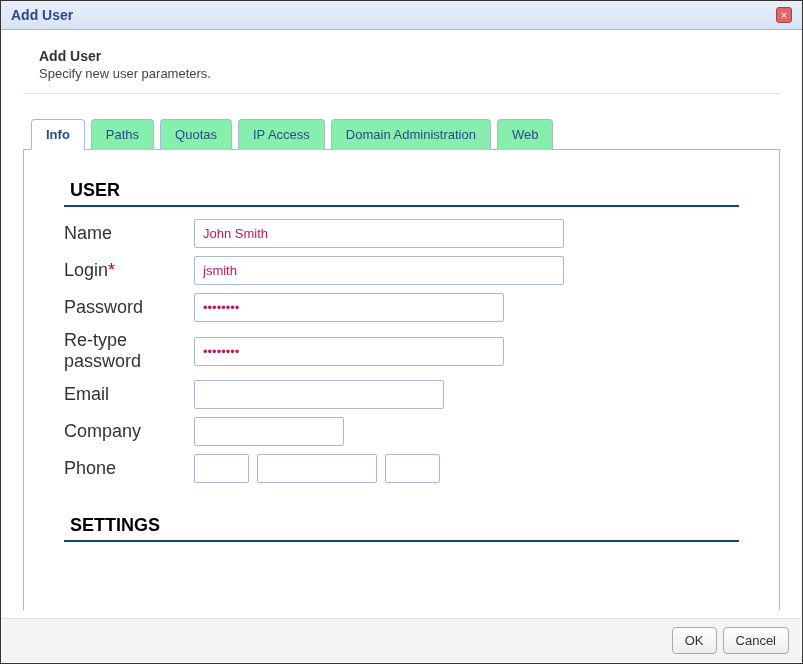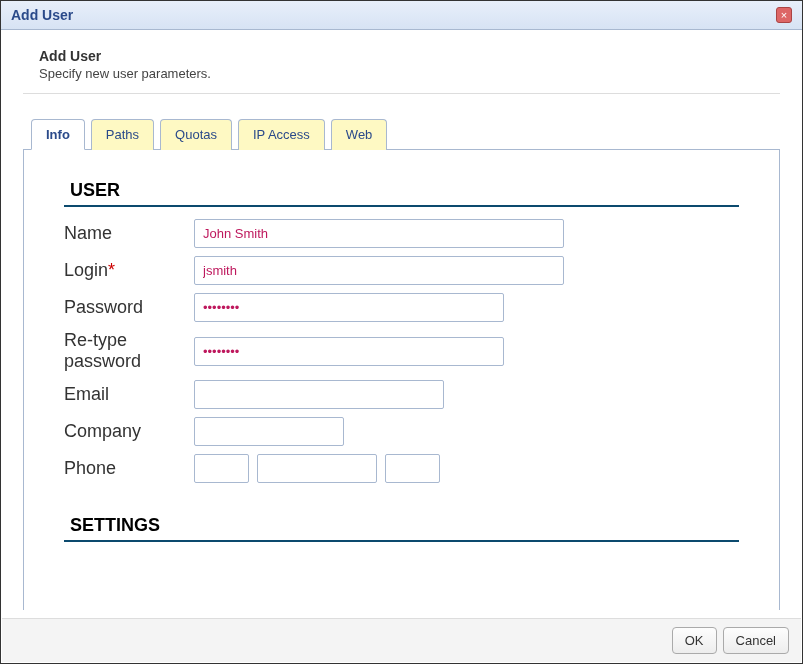--- a/index.html
+++ b/index.html
@@ -63,21 +63,21 @@
     .tabs {
       margin-top: 24px;
       display: flex;
       padding-left: 8px;
       position: relative;
       z-index: 2;
     }
     .tab {
       border: 1px solid #a8b8d0;
       border-bottom: none;
-      background: #fef9c3;
+      background: #86efac;
       color: #2a4a8a;
       padding: 7px 14px;
       font-size: 13px;
       border-radius: 4px 4px 0 0;
       margin-right: 6px;
       cursor: pointer;
       position: relative;
       top: 1px;
     }
     .tab.active {
@@ -186,20 +186,21 @@
     <div class="section-title">Add User</div>
     <div class="section-subtitle">Specify new user parameters.</div>
   </div>
   <hr class="section-hr">
 
   <div class="tabs">
     <div class="tab active">Info</div>
     <div class="tab">Paths</div>
     <div class="tab">Quotas</div>
     <div class="tab">IP Access</div>
+    <div class="tab">Domain Administration</div>
     <div class="tab">Web</div>
   </div>
 
   <div class="tab-panel">
 
     <div class="fieldset-title">USER</div>
 
     <div class="form-row">
       <label class="form-label">Name</label>
       <input class="text-input w-name" type="text" value="John Smith" style="">

